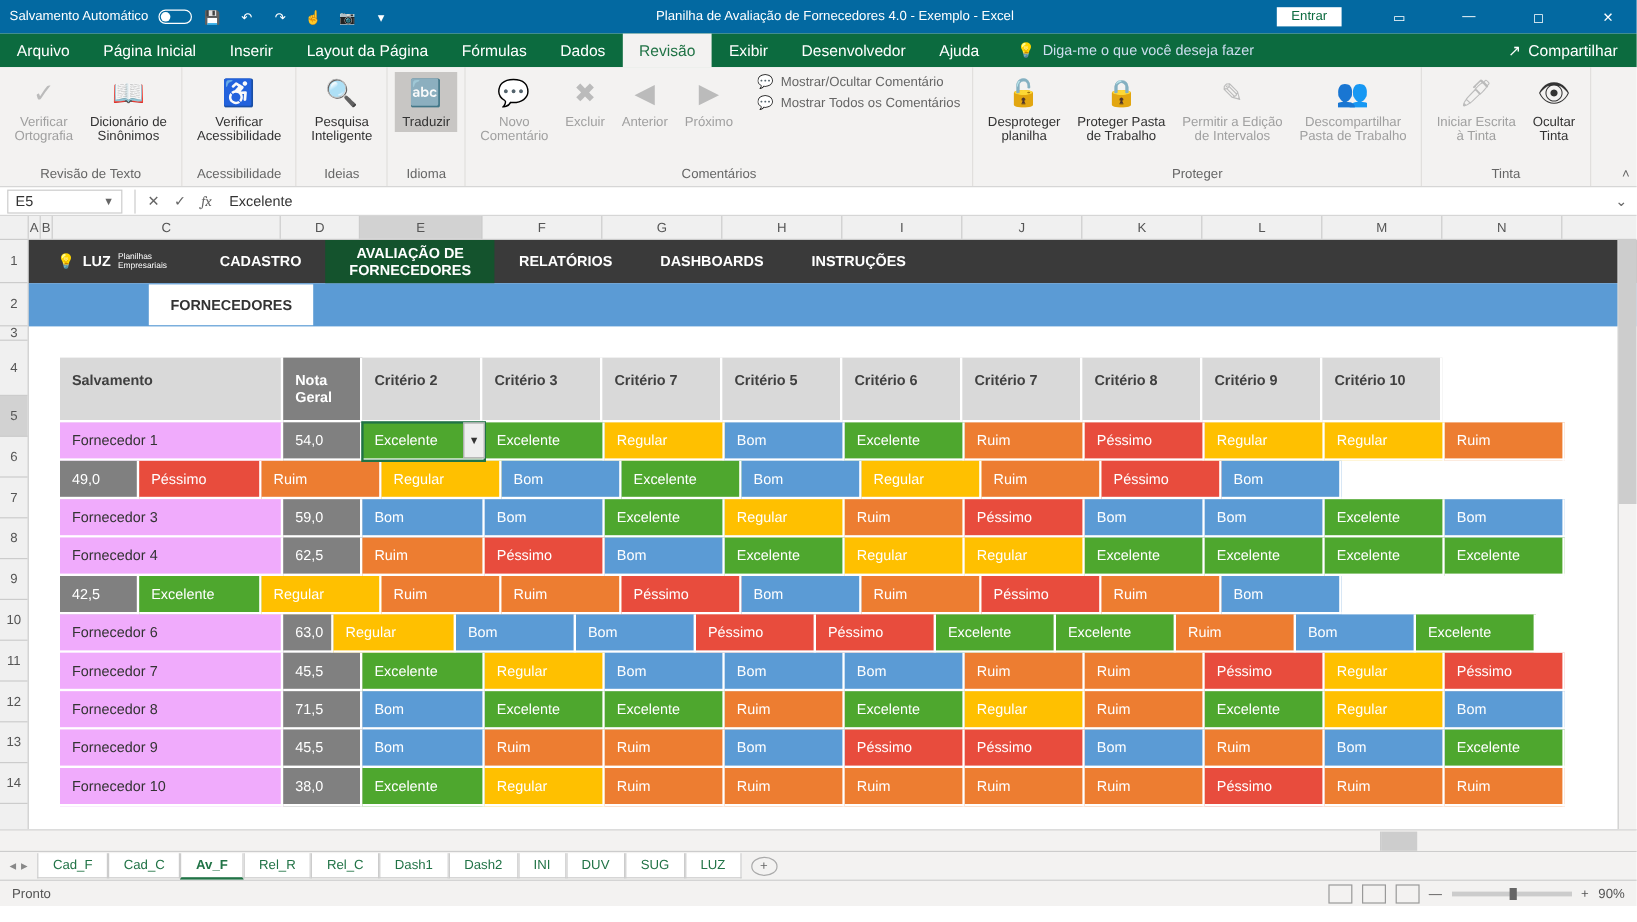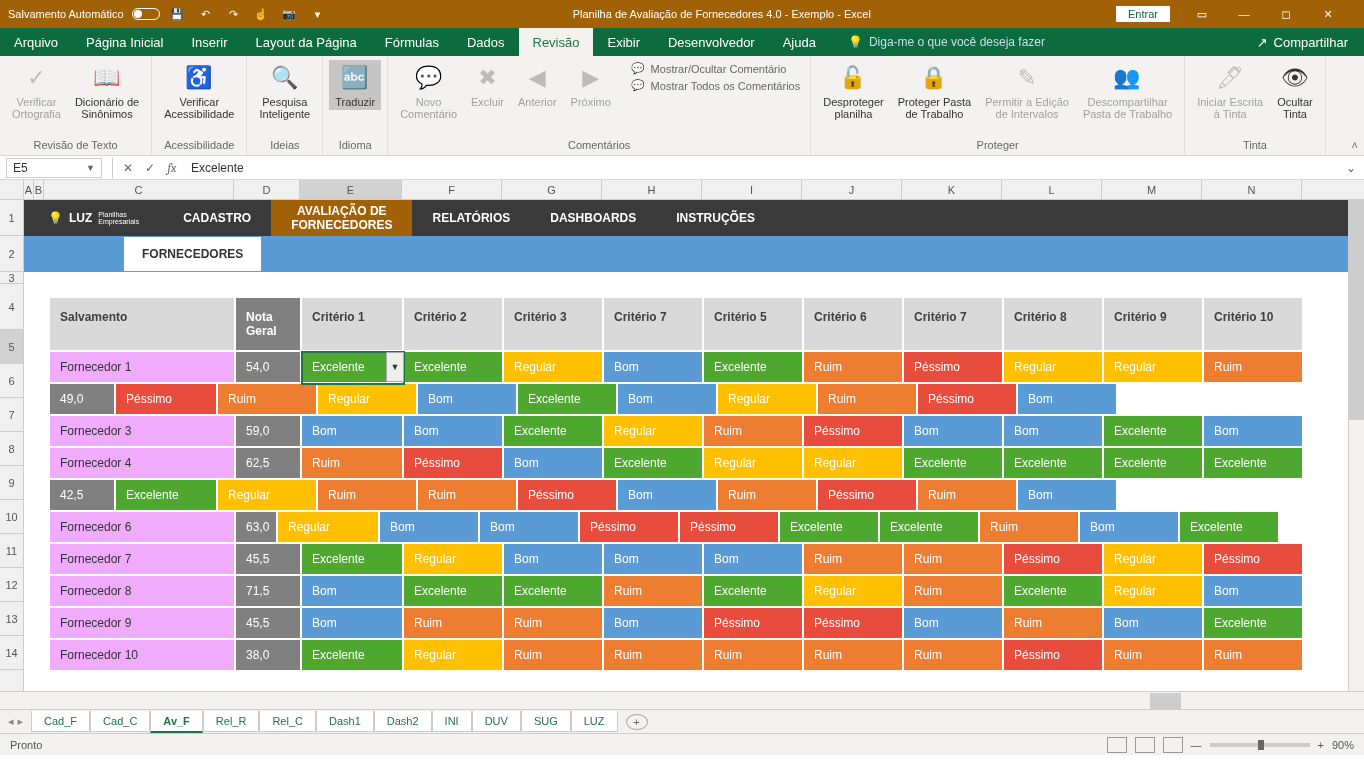--- a/index.html
+++ b/index.html
@@ -1,20 +1,20 @@
 <!DOCTYPE html>
 <html><head>
 <meta charset="utf-8">
 <style>
 * { margin:0; padding:0; box-sizing:border-box; font-family:"Segoe UI",Arial,sans-serif; }
 body { background:#fff; font-size:12px; color:#333; overflow:hidden; width:1364px; height:768px; }
-.titlebar { height:28px; background:#a16207; display:flex; align-items:center; color:#fff; font-size:11px; }
+.titlebar { height:28px; background:#0369a1; display:flex; align-items:center; color:#fff; font-size:11px; }
 .titlebar .left { display:flex; align-items:center; gap:8px; padding-left:8px; }
 .titlebar .center { flex:1; text-align:center; }
-.titlebar .right { display:flex; align-items:center; gap:2px; padding-right:16px; }
+.titlebar .right { display:flex; align-items:center; gap:18px; padding-right:4px; }
 .titlebar .icon { width:20px; height:20px; display:flex; align-items:center; justify-content:center; cursor:pointer; }
 .titlebar .toggle { width:28px; height:12px; border:1px solid #fff; border-radius:6px; position:relative; }
 .titlebar .toggle::after { content:""; width:8px; height:8px; background:#fff; border-radius:50%; position:absolute; left:1px; top:1px; }
 .titlebar .entrar { background:#fff; color:#0c6b3f; padding:2px 12px; font-size:11px; margin-right:10px; cursor:pointer; }
 .titlebar .winbtn { width:40px; height:28px; display:flex; align-items:center; justify-content:center; cursor:pointer; }
 .menubar { height:28px; background:#0c6b3f; display:flex; align-items:center; color:#fff; font-size:13px; }
 .menubar .tab { padding:0 14px; height:28px; display:flex; align-items:center; cursor:pointer; }
 .menubar .tab.active { background:#f3f2f1; color:#217346; }
 .menubar .tell { display:flex; align-items:center; gap:6px; padding-left:18px; color:#cde; font-size:12px; }
 .menubar .share { margin-left:auto; padding-right:16px; display:flex; align-items:center; gap:6px; cursor:pointer; }
@@ -42,21 +42,21 @@
 .colhead .ch { border-right:1px solid #ccc; text-align:center; font-size:11px; color:#555; line-height:20px; }
 .colhead .ch.sel { background:#d2d2d2; }
 .rowarea { display:flex; height:491px; }
 .rownums { width:24px; background:#f0f0f0; border-right:1px solid #ccc; }
 .rownums .rn { border-bottom:1px solid #ccc; text-align:center; font-size:11px; color:#555; display:flex; align-items:center; justify-content:center; }
 .rownums .rn.sel { background:#d2d2d2; }
 .sheet { flex:1; position:relative; }
 .navbar { height:36px; background:#3a3a3a; display:flex; align-items:center; color:#fff; font-size:12px; font-weight:bold; }
 .navbar .logo { padding:0 24px; display:flex; align-items:center; gap:6px; font-size:12px; }
 .navbar .ntab { padding:0 20px; height:36px; display:flex; align-items:center; cursor:pointer; text-align:center; line-height:1.2; }
-.navbar .ntab.active { background:#a16207; }
+.navbar .ntab.active { background:#14532d; }
 .bluebar { height:36px; background:#5b9bd5; display:flex; align-items:center; }
 .bluebar .fornetab { background:#fff; color:#333; font-weight:bold; font-size:12px; padding:10px 18px; margin-left:100px; }
 .datatable { margin:14px 26px 0 26px; }
 .hdr { display:flex; }
 .hdr .hc { background:#d9d9d9; color:#404040; font-weight:bold; font-size:12px; padding:12px 10px; border-right:2px solid #fff; border-bottom:2px solid #fff; }
 .hdr .hc.nota { background:#808080; color:#fff; }
 .dr { display:flex; }
 .dr .dc { padding:8px 10px; font-size:12px; border-right:2px solid #fff; border-bottom:2px solid #fff; color:#fff; position:relative; }
 .dr .dc.name { background:#f0abfc; color:#333; }
 .dr .dc.nota { background:#808080; }
@@ -294,21 +294,20 @@
           <div class="ntab">INSTRUÇÕES</div>
         </div>
         <div class="bluebar">
           <div class="fornetab">FORNECEDORES</div>
         </div>
         <div style="height: 12px;"></div>
         <div class="datatable">
           <div class="hdr">
             <div class="hc" style="width: 186px;">Salvamento</div>
             <div class="hc nota" style="width: 66px;">Nota<br>Geral</div>
-            <div class="hc" style="width: 102px;">Critério 1</div>
             <div class="hc" style="width: 100px;">Critério 2</div>
             <div class="hc" style="width: 100px;">Critério 3</div>
             <div class="hc" style="width: 100px;">Critério 7</div>
             <div class="hc" style="width: 100px;">Critério 5</div>
             <div class="hc" style="width: 100px;">Critério 6</div>
             <div class="hc" style="width: 100px;">Critério 7</div>
             <div class="hc" style="width: 100px;">Critério 8</div>
             <div class="hc" style="width: 100px;">Critério 9</div>
             <div class="hc" style="width: 100px;">Critério 10</div>
           </div>

